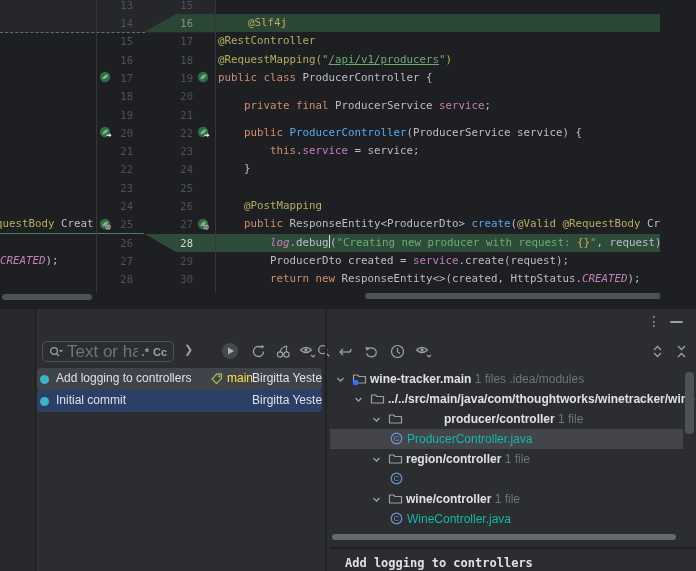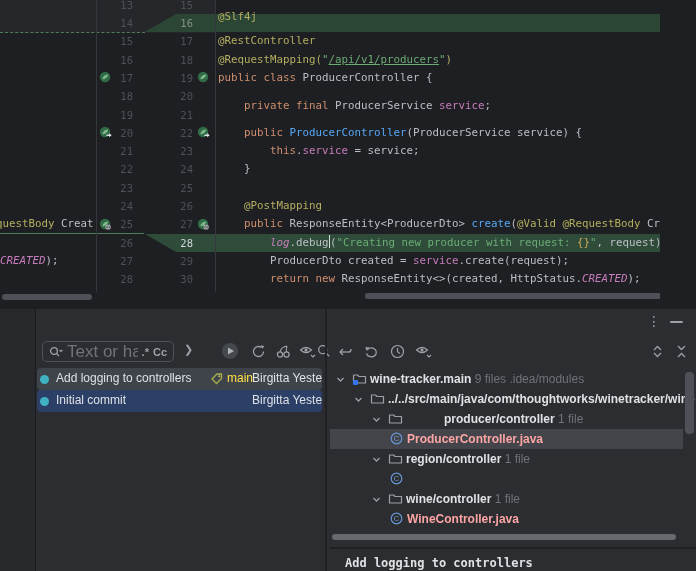--- a/index.html
+++ b/index.html
@@ -38,21 +38,21 @@
   .placeholder{color:#6f737a;font-size:17px;flex:1;overflow:hidden;white-space:nowrap;}
   .toggle{color:#9da0a8;font-size:11px;font-weight:600;}
   .commit-row{position:absolute;left:37px;width:285px;height:22px;overflow:hidden;}
   .commit-msg{position:absolute;left:19px;top:3px;font-size:12px;color:#dfe1e5;white-space:nowrap;}
   .commit-author{position:absolute;left:215px;top:3px;font-size:12px;color:#dfe1e5;white-space:nowrap;}
   .ref-label{position:absolute;left:190px;top:3px;font-size:12px;color:#fde047;white-space:nowrap;}
   .graph-dot{position:absolute;width:9px;height:9px;border-radius:50%;background:#3fb3c4;}
   .tree-pane{position:absolute;left:330px;top:0;width:366px;height:262px;overflow:hidden;}
   .tree-row{position:absolute;left:0;width:366px;height:20px;font-size:12px;white-space:nowrap;overflow:hidden;}
   .tr-label{color:#dfe1e5;font-weight:600;}
-  .tr-file{color:#fca5a5;font-weight:700;}
+  .tr-file{color:#14b8a6;font-weight:400;}
   .tr-count{color:#6f737a;}
   .chev{position:absolute;top:6px;width:9px;height:9px;color:#9da0a8;}
   .msg-pane{position:absolute;left:330px;top:238px;width:366px;height:28px;background:#2b2d30;border-top:2px solid #202124;}
   .msg-text{position:absolute;left:15px;top:7px;font-family:"DejaVu Sans Mono","Liberation Mono",monospace;
             font-weight:bold;font-size:12px;color:#dfe1e5;}
   svg{display:block;}
 </style>
 </head>
 <body>
 
@@ -63,21 +63,21 @@
       <div class="lighter-top"></div>
 
       <div id="editor-dynamic">
           <div class="gut-num" style="left: 96px; top: -4.3px; width: 37px;">13</div>
           <div class="gut-num" style="left: 140px; top: -4.3px; width: 53px;">15</div>
           <div class="code-line mono" style="top: -4.3px;"></div>
           <div class="green-row" style="top: 14px;"></div>
           <div class="wedge" style="left: 144px; top: 14px; clip-path: polygon(100% 0px, 100% 100%, 0px 100%);"></div>
           <div class="gut-num" style="left: 96px; top: 14px; width: 37px;">14</div>
           <div class="gut-num" style="left: 140px; top: 14px; width: 53px; color: rgb(132, 147, 127);">16</div>
-          <div class="code-line mono" style="top: 8px;"><span class="tok-ann">@Slf4j</span></div>
+          <div class="code-line mono" style="top: 14px; margin-left: 30px;"><span class="tok-ann">@Slf4j</span></div>
           <div class="gut-num" style="left: 96px; top: 32.3px; width: 37px;">15</div>
           <div class="gut-num" style="left: 140px; top: 32.3px; width: 53px;">17</div>
           <div class="code-line mono" style="top: 32.3px;"><span class="tok-ann">@RestController</span></div>
           <div class="gut-num" style="left: 96px; top: 50.6px; width: 37px;">16</div>
           <div class="gut-num" style="left: 140px; top: 50.6px; width: 53px;">18</div>
           <div class="code-line mono" style="top: 50.6px;"><span class="tok-ann">@RequestMapping(</span><span class="tok-str">"</span><span class="tok-strlink">/api/v1/producers</span><span class="tok-str">"</span><span class="tok-ann">)</span></div>
           <div class="gut-num" style="left: 96px; top: 68.9px; width: 37px;">17</div>
           <div class="gut-num" style="left: 140px; top: 68.9px; width: 53px;">19</div>
           <div class="gicon" style="left: 99px; top: 71.4px;">
             <svg width="13" height="13" viewBox="0 0 14 14">
@@ -319,21 +319,21 @@
               <svg width="9" height="9" viewBox="0 0 9 9">
                 <polyline points="1.5,3 4.5,6 7.5,3" fill="none" stroke="#9da0a8" stroke-width="1.3"></polyline>
               </svg>
             </div>
             <div class="abs" style="left: 22px; top: 3px;">
               <svg width="15" height="14" viewBox="0 0 15 14">
                 <path d="M1.5 3.5 V11 H13.5 V4.5 H7 L5.5 3 H1.5 Z" fill="none" stroke="#9da0a8" stroke-width="1.2" stroke-linejoin="round"></path>
                 <rect x="1" y="8" width="5" height="5" fill="#3574f0" rx="1"></rect>
               </svg>
             </div>
-            <div class="abs" style="left: 40px; top: 3px;"><span class="tr-label">wine-tracker.main</span><span class="tr-count"> 9 files</span><span class="tr-count">  .idea/modules</span></div>
+            <div class="abs" style="left: 40px; top: 3px;"><span class="tr-label">wine-tracker.main</span><span class="tr-count"> 1 files</span><span class="tr-count">  .idea/modules</span></div>
           </div>
           <div class="tree-row" style="top: 80px;">
             <div class="chev" style="left: 24px;">
               <svg width="9" height="9" viewBox="0 0 9 9">
                 <polyline points="1.5,3 4.5,6 7.5,3" fill="none" stroke="#9da0a8" stroke-width="1.3"></polyline>
               </svg>
             </div>
             <div class="abs" style="left: 40px; top: 3px;">
               <svg width="15" height="13" viewBox="0 0 15 13">
                 <path d="M1.5 3.5 V11 H13.5 V4.5 H7 L5.5 3 H1.5 Z" fill="none" stroke="#9da0a8" stroke-width="1.2" stroke-linejoin="round"></path>

